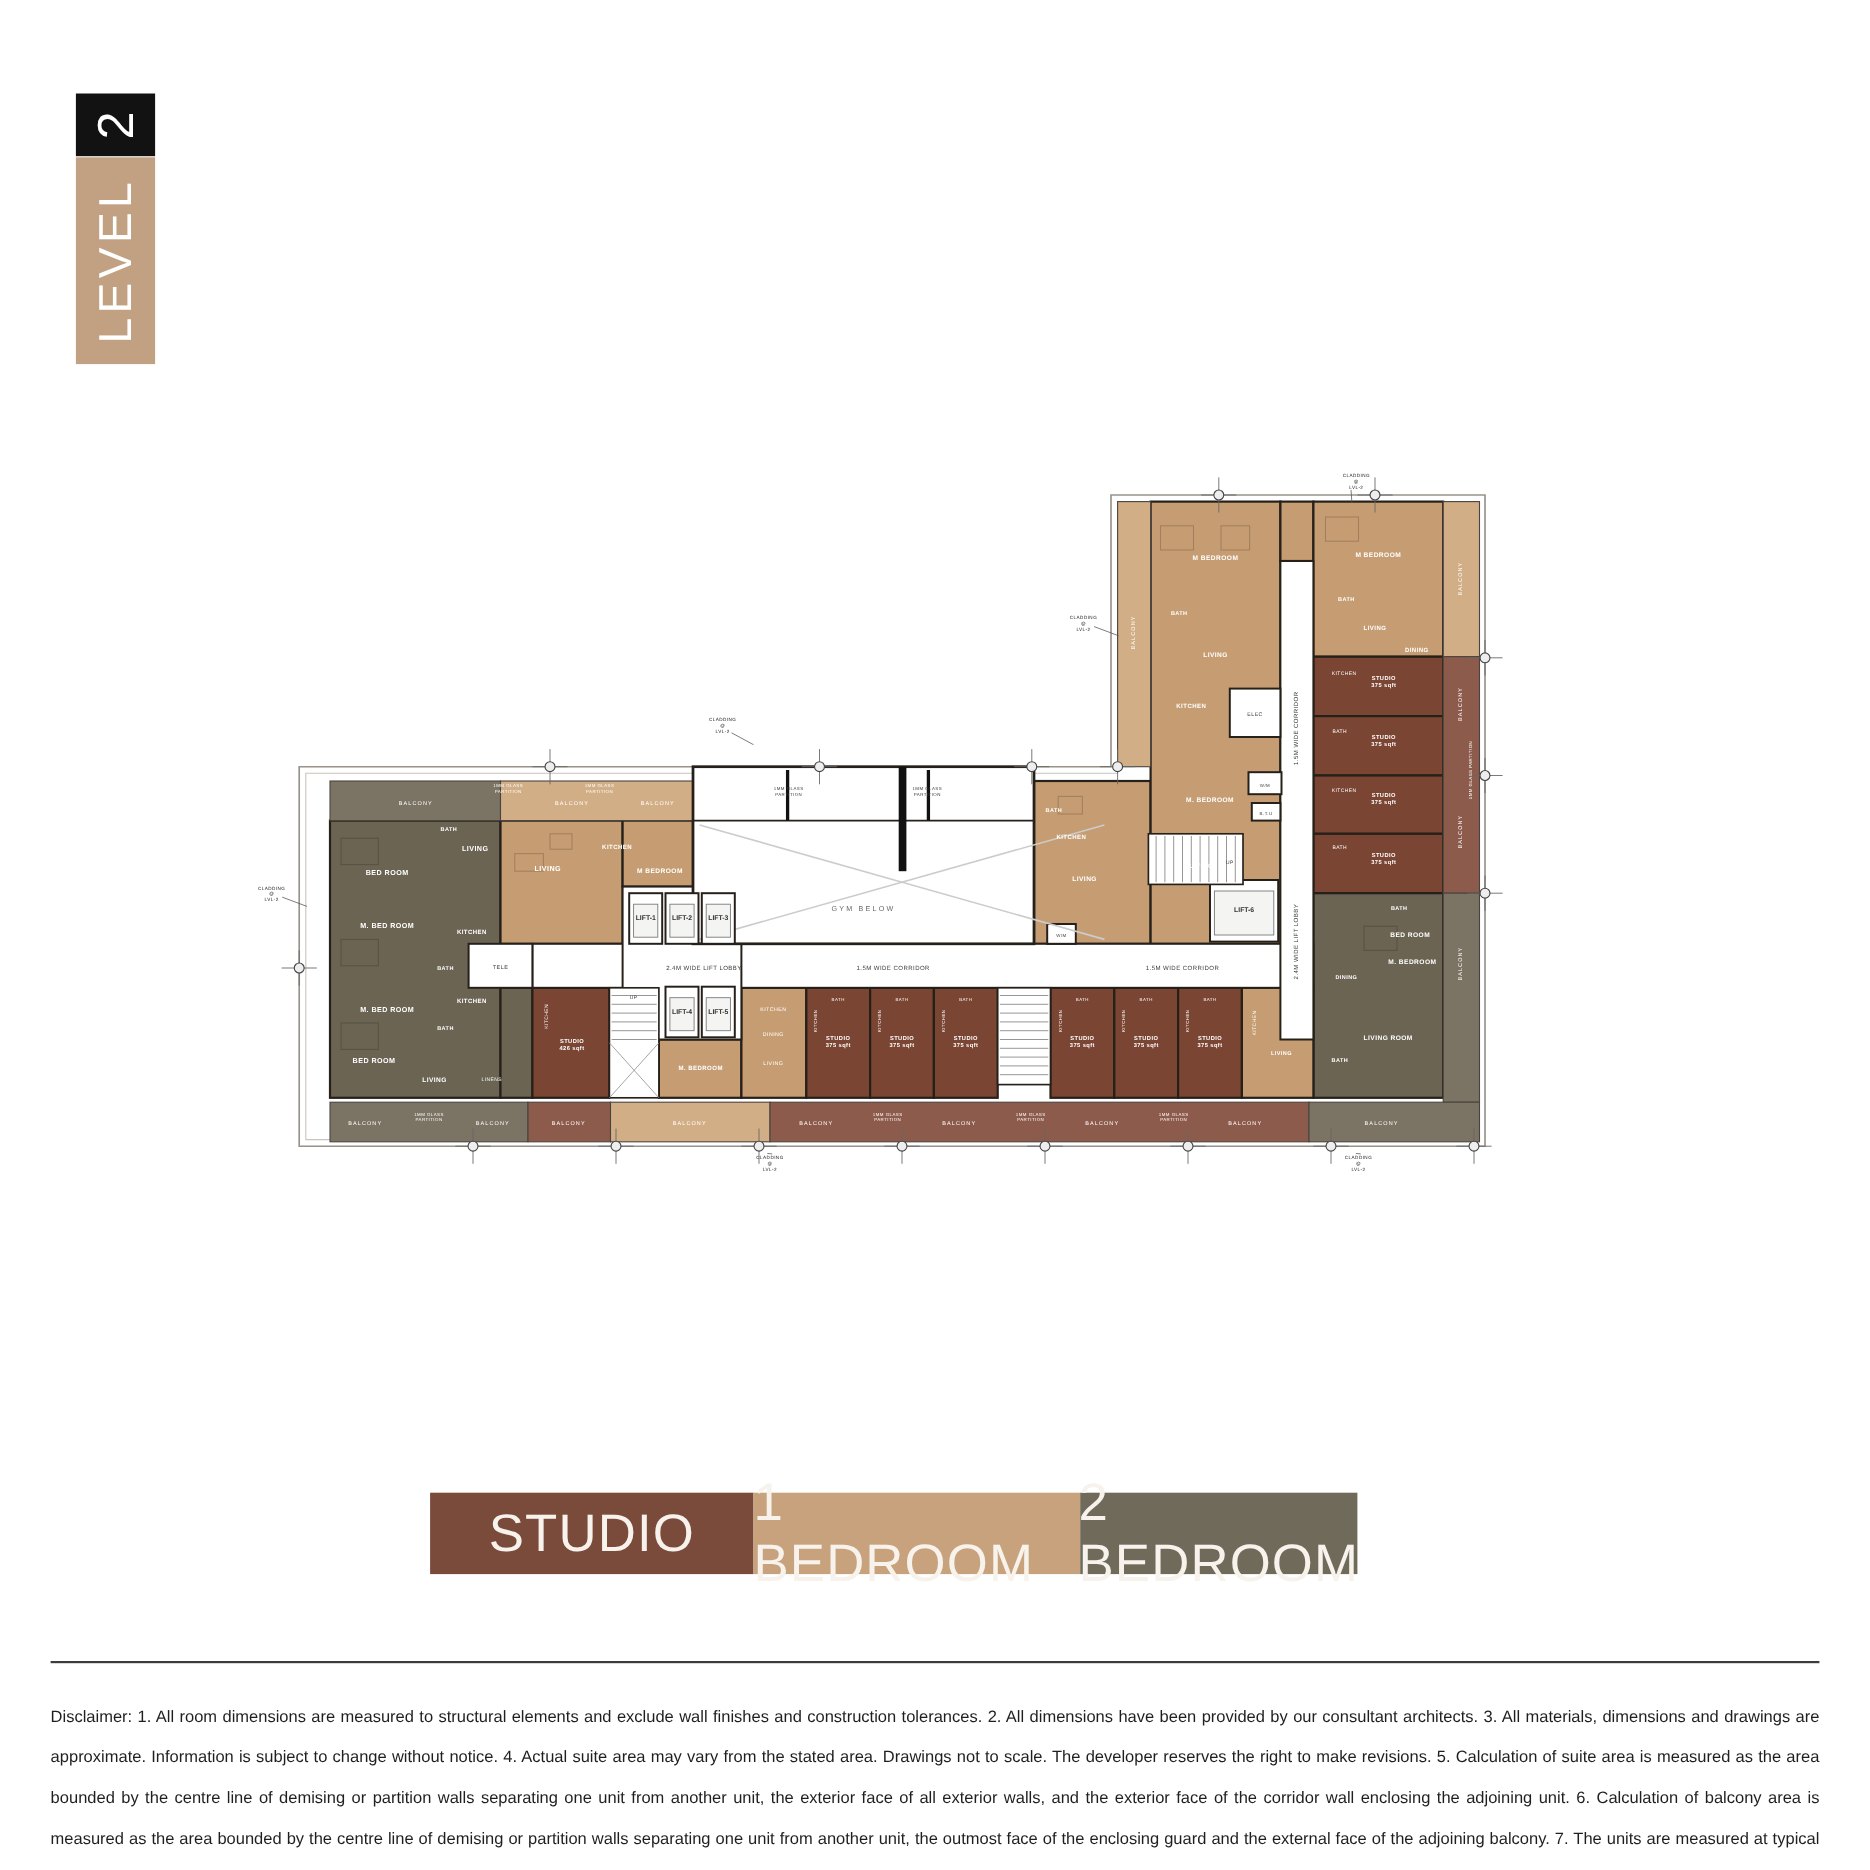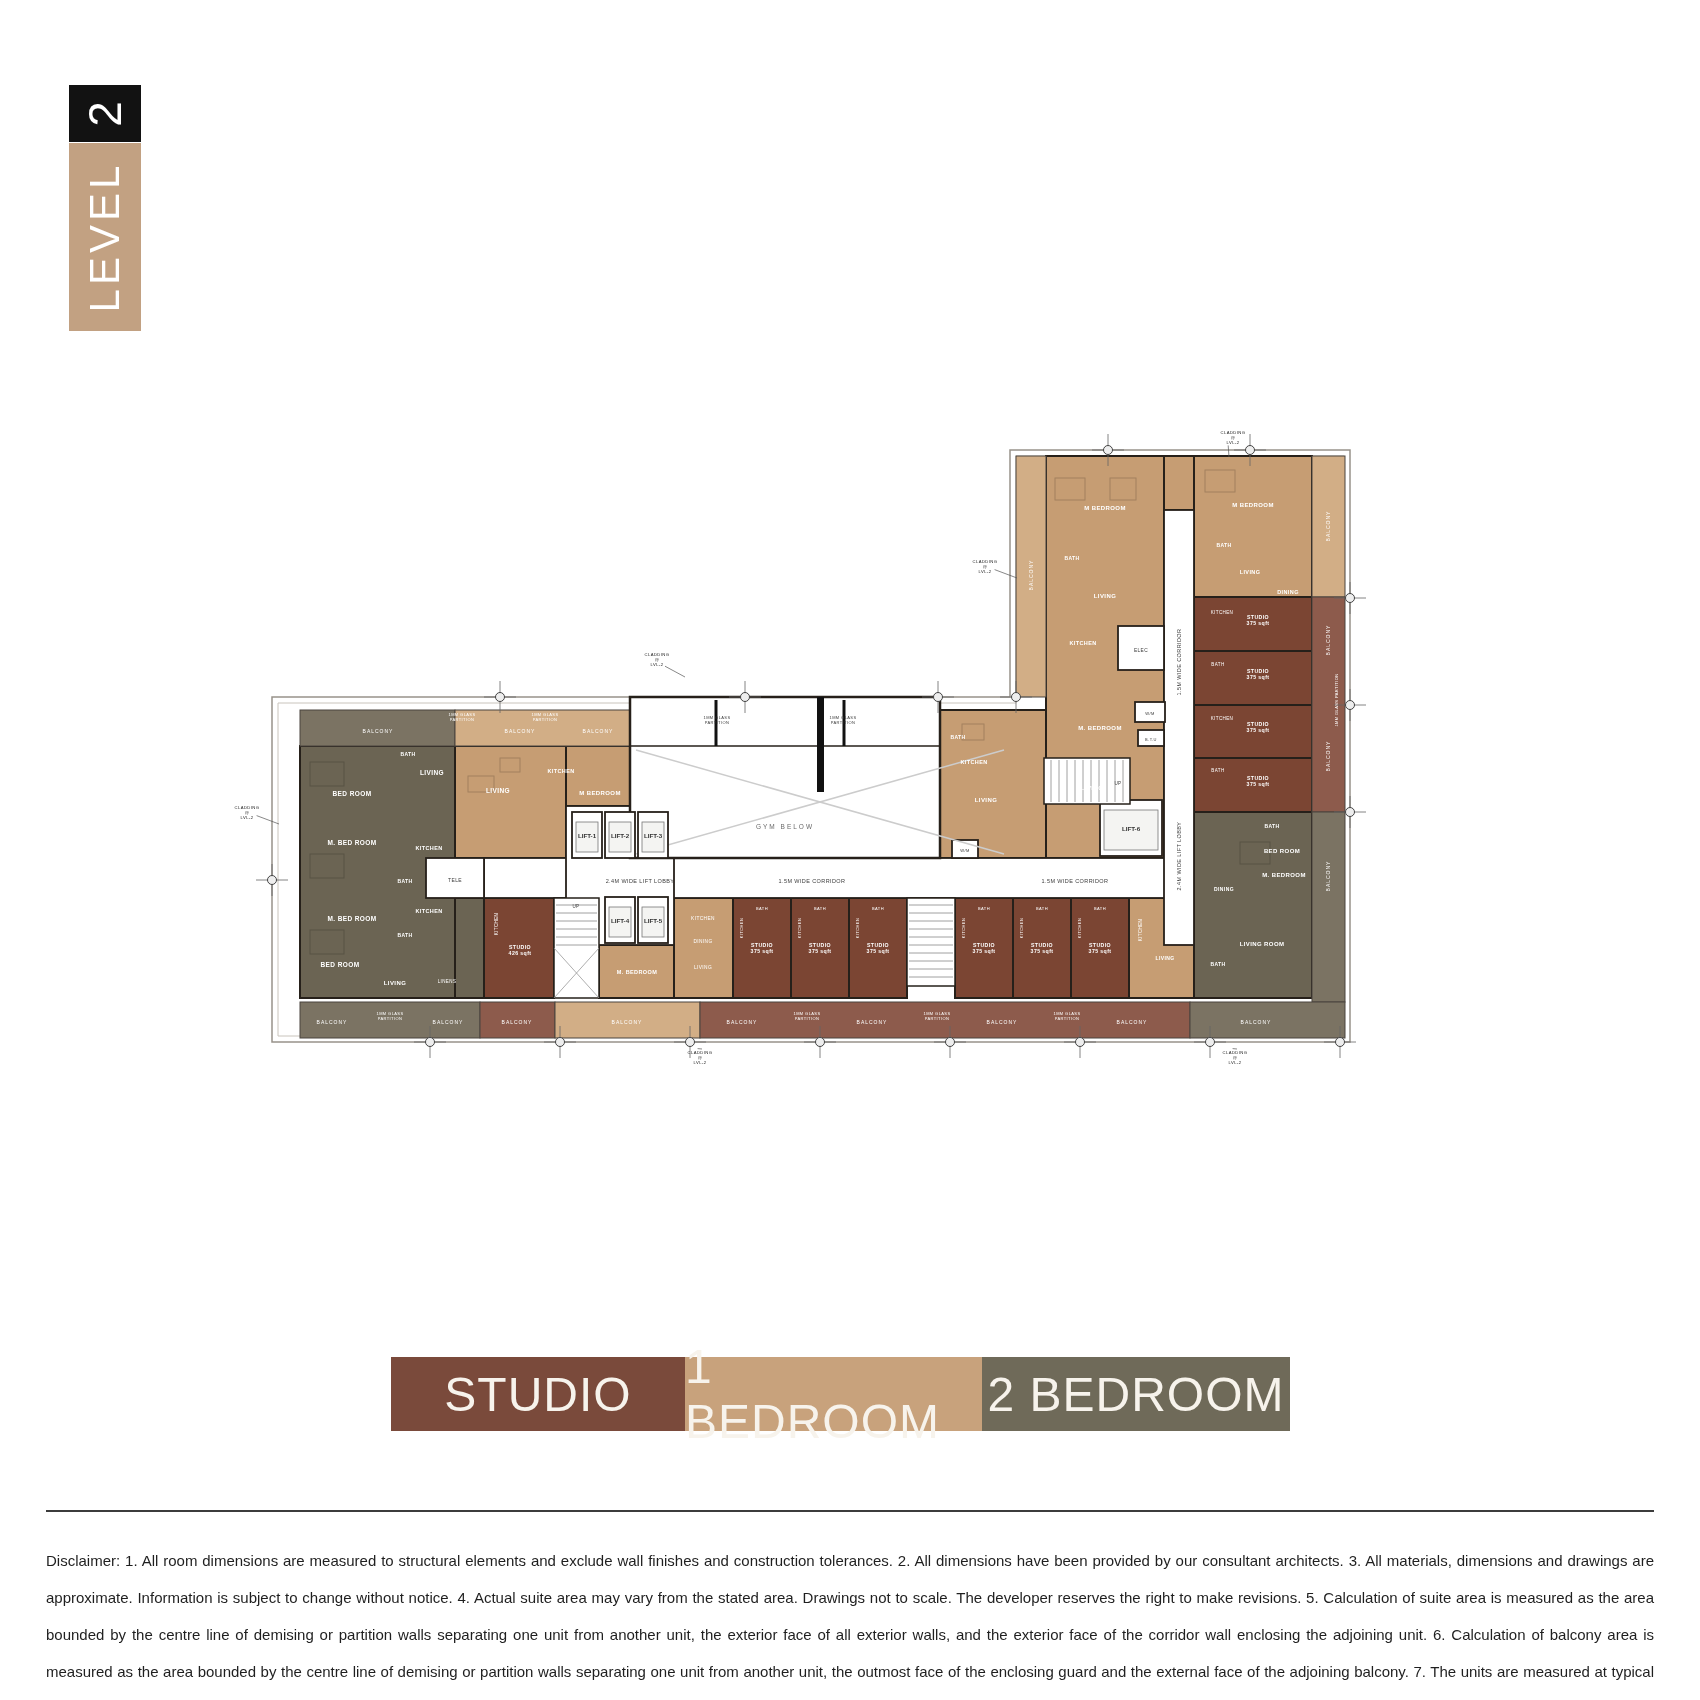--- a/index.html
+++ b/index.html
@@ -355,19 +355,19 @@
     <line x1="1232.6" y1="1048.6" x2="1237" y2="1049" stroke="#555" stroke-width="0.7"></line>
   </svg>
 
 <div id="legend" class="abs" style="left:391px;top:1357px;">
   <div class="legend-item" style="width: 294px; background-color: rgb(122, 74, 59);">
     <span>STUDIO</span>
   </div>
   <div class="legend-item" style="width: 297px; background-color: rgb(200, 162, 124);">
     <span>1 BEDROOM</span>
   </div>
-  <div class="legend-item" style="width: 308px; background-color: rgb(111, 106, 89);">
+  <div class="legend-item" style="width: 252px; background-color: rgb(111, 106, 89);">
     <span>2 BEDROOM</span>
   </div>
 </div>
 
 <div id="rule" class="abs" style="left:46px;top:1510px;width:1608px;"></div>
 <div id="disclaimer" class="abs" style="left:46px;top:1542px;">Disclaimer: 1. All room dimensions are measured to structural elements and exclude wall finishes and construction tolerances. 2. All dimensions have been provided by our consultant architects. 3. All materials, dimensions and drawings are approximate. Information is subject to change without notice. 4. Actual suite area may vary from the stated area. Drawings not to scale. The developer reserves the right to make revisions. 5. Calculation of suite area is measured as the area bounded by the centre line of demising or partition walls separating one unit from another unit, the exterior face of all exterior walls, and the exterior face of the corridor wall enclosing the adjoining unit. 6. Calculation of balcony area is measured as the area bounded by the centre line of demising or partition walls separating one unit from another unit, the outmost face of the enclosing guard and the external face of the adjoining balcony. 7. The units are measured at typical floor in the building. Columns may varyt in size depending on the floor level. 8. For each unit type, unit sizes and details might be slightly different. Please refer to the sales and purchase agreement for the actual size of each specific unit.</div>
 
 </body></html>

